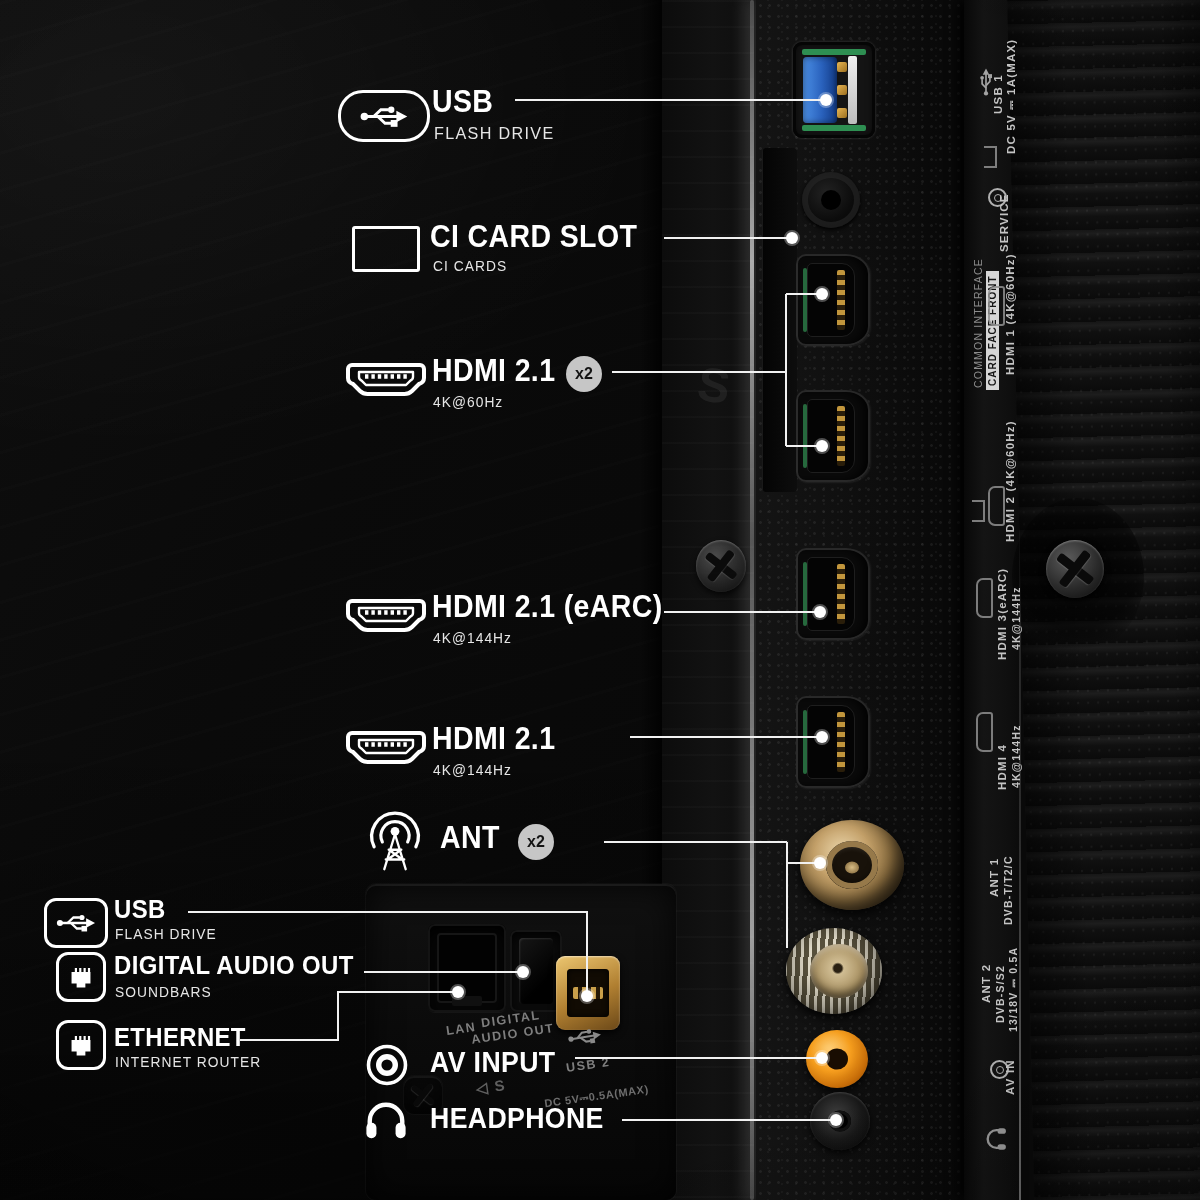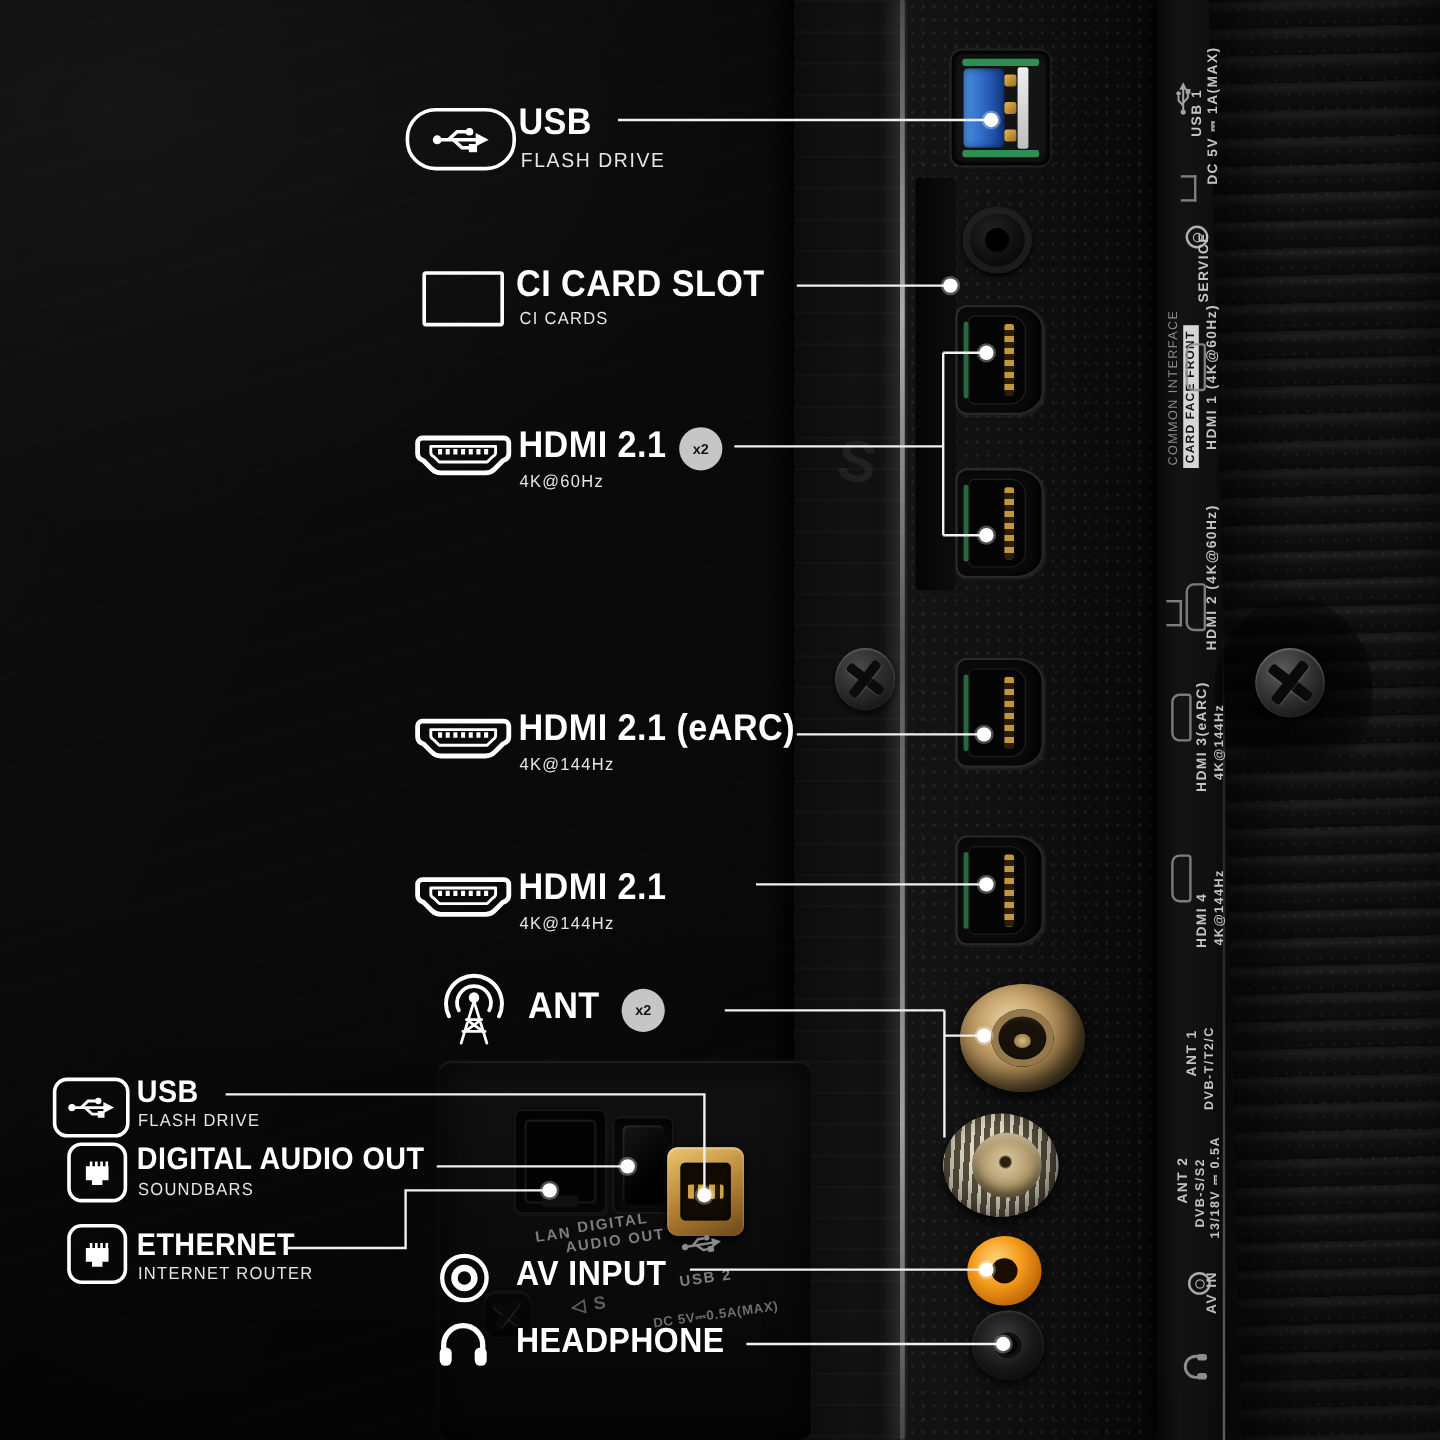--- a/index.html
+++ b/index.html
@@ -152,21 +152,21 @@
     color:rgba(255,255,255,0.065);transform:rotate(8deg);}
 
   
   .t{position:absolute;color:#fff;font-weight:700;font-size:31px;letter-spacing:.4px;
     transform:scaleX(.92);transform-origin:0 0;white-space:nowrap;}
   .t.sm{font-size:26px}.t.md{font-size:29px}
   .s{position:absolute;color:#e6e6e6;font-size:17px;letter-spacing:1.4px;font-weight:400;
     transform:scaleX(.95);transform-origin:0 0;white-space:nowrap;}
   .s.sm{font-size:14.5px;letter-spacing:1.1px}
   .badge{position:absolute;width:36px;height:36px;border-radius:50%;background:#c6c6c6;color:#141414;
-    font-weight:700;font-size:12px;display:flex;align-items:center;justify-content:center;letter-spacing:0;}
+    font-weight:700;font-size:16px;display:flex;align-items:center;justify-content:center;letter-spacing:0;}
   .icon-pill{position:absolute;border:3.5px solid #fff;border-radius:25px;display:flex;
     align-items:center;justify-content:center;color:#fff;}
   .icon-ci{position:absolute;left:352px;top:226px;width:62px;height:40px;border:3.5px solid #fff;border-radius:3px;}
   .icon-sq{position:absolute;border:3.5px solid #fff;border-radius:12px;display:flex;
     align-items:center;justify-content:center;color:#fff;}
   .icon-plain{position:absolute;color:#fff;display:flex;align-items:center;justify-content:center;}
 
   
   .vtext{position:absolute;transform:rotate(-90deg);transform-origin:0 0;white-space:nowrap;
     font-size:11.5px;letter-spacing:1.2px;color:#c4c4c4;font-weight:600;}

